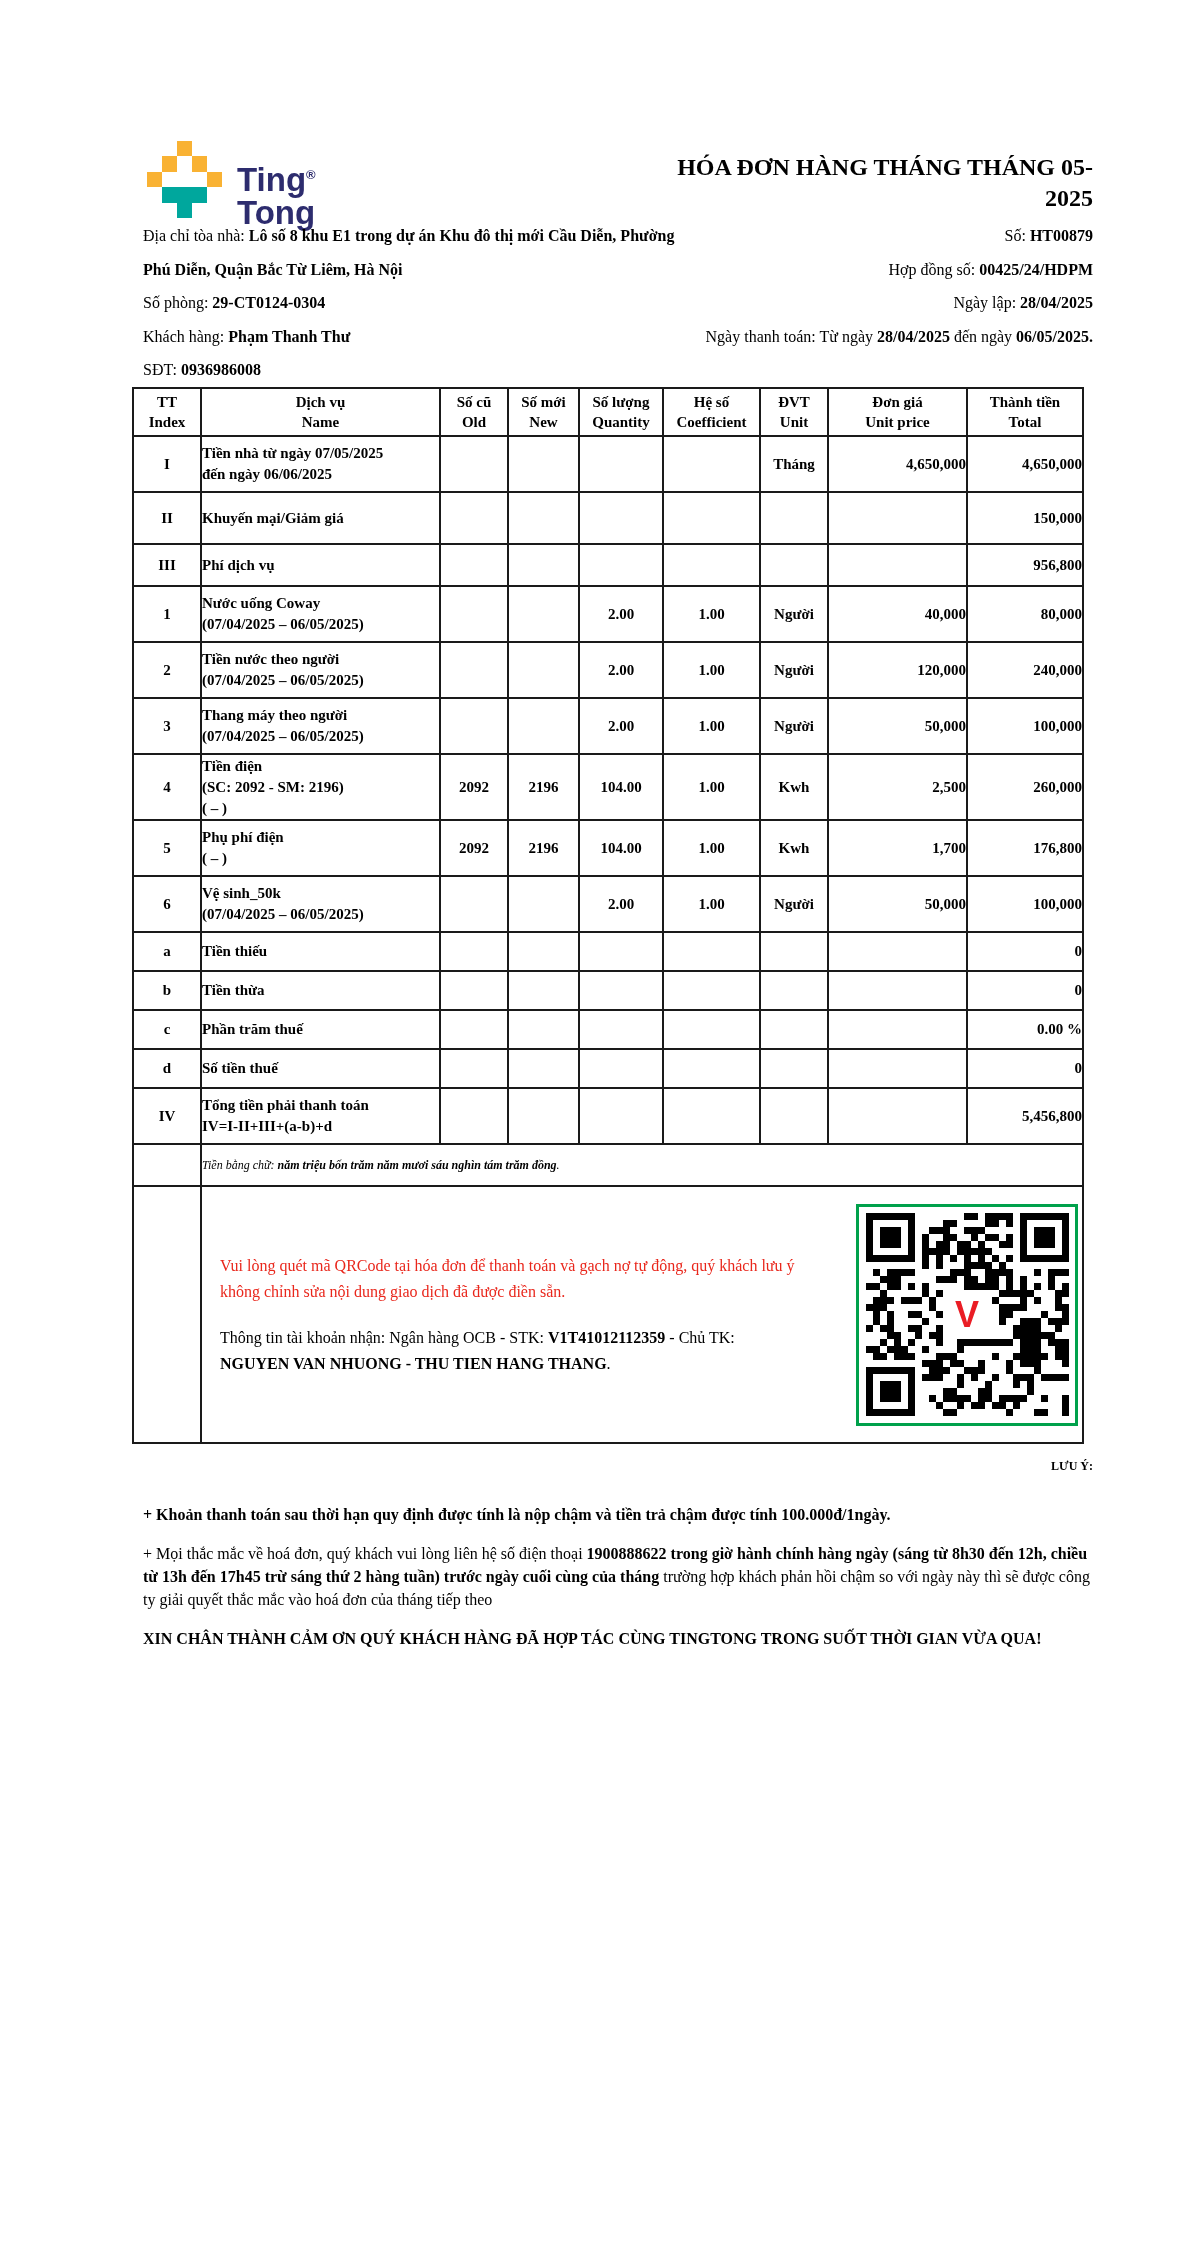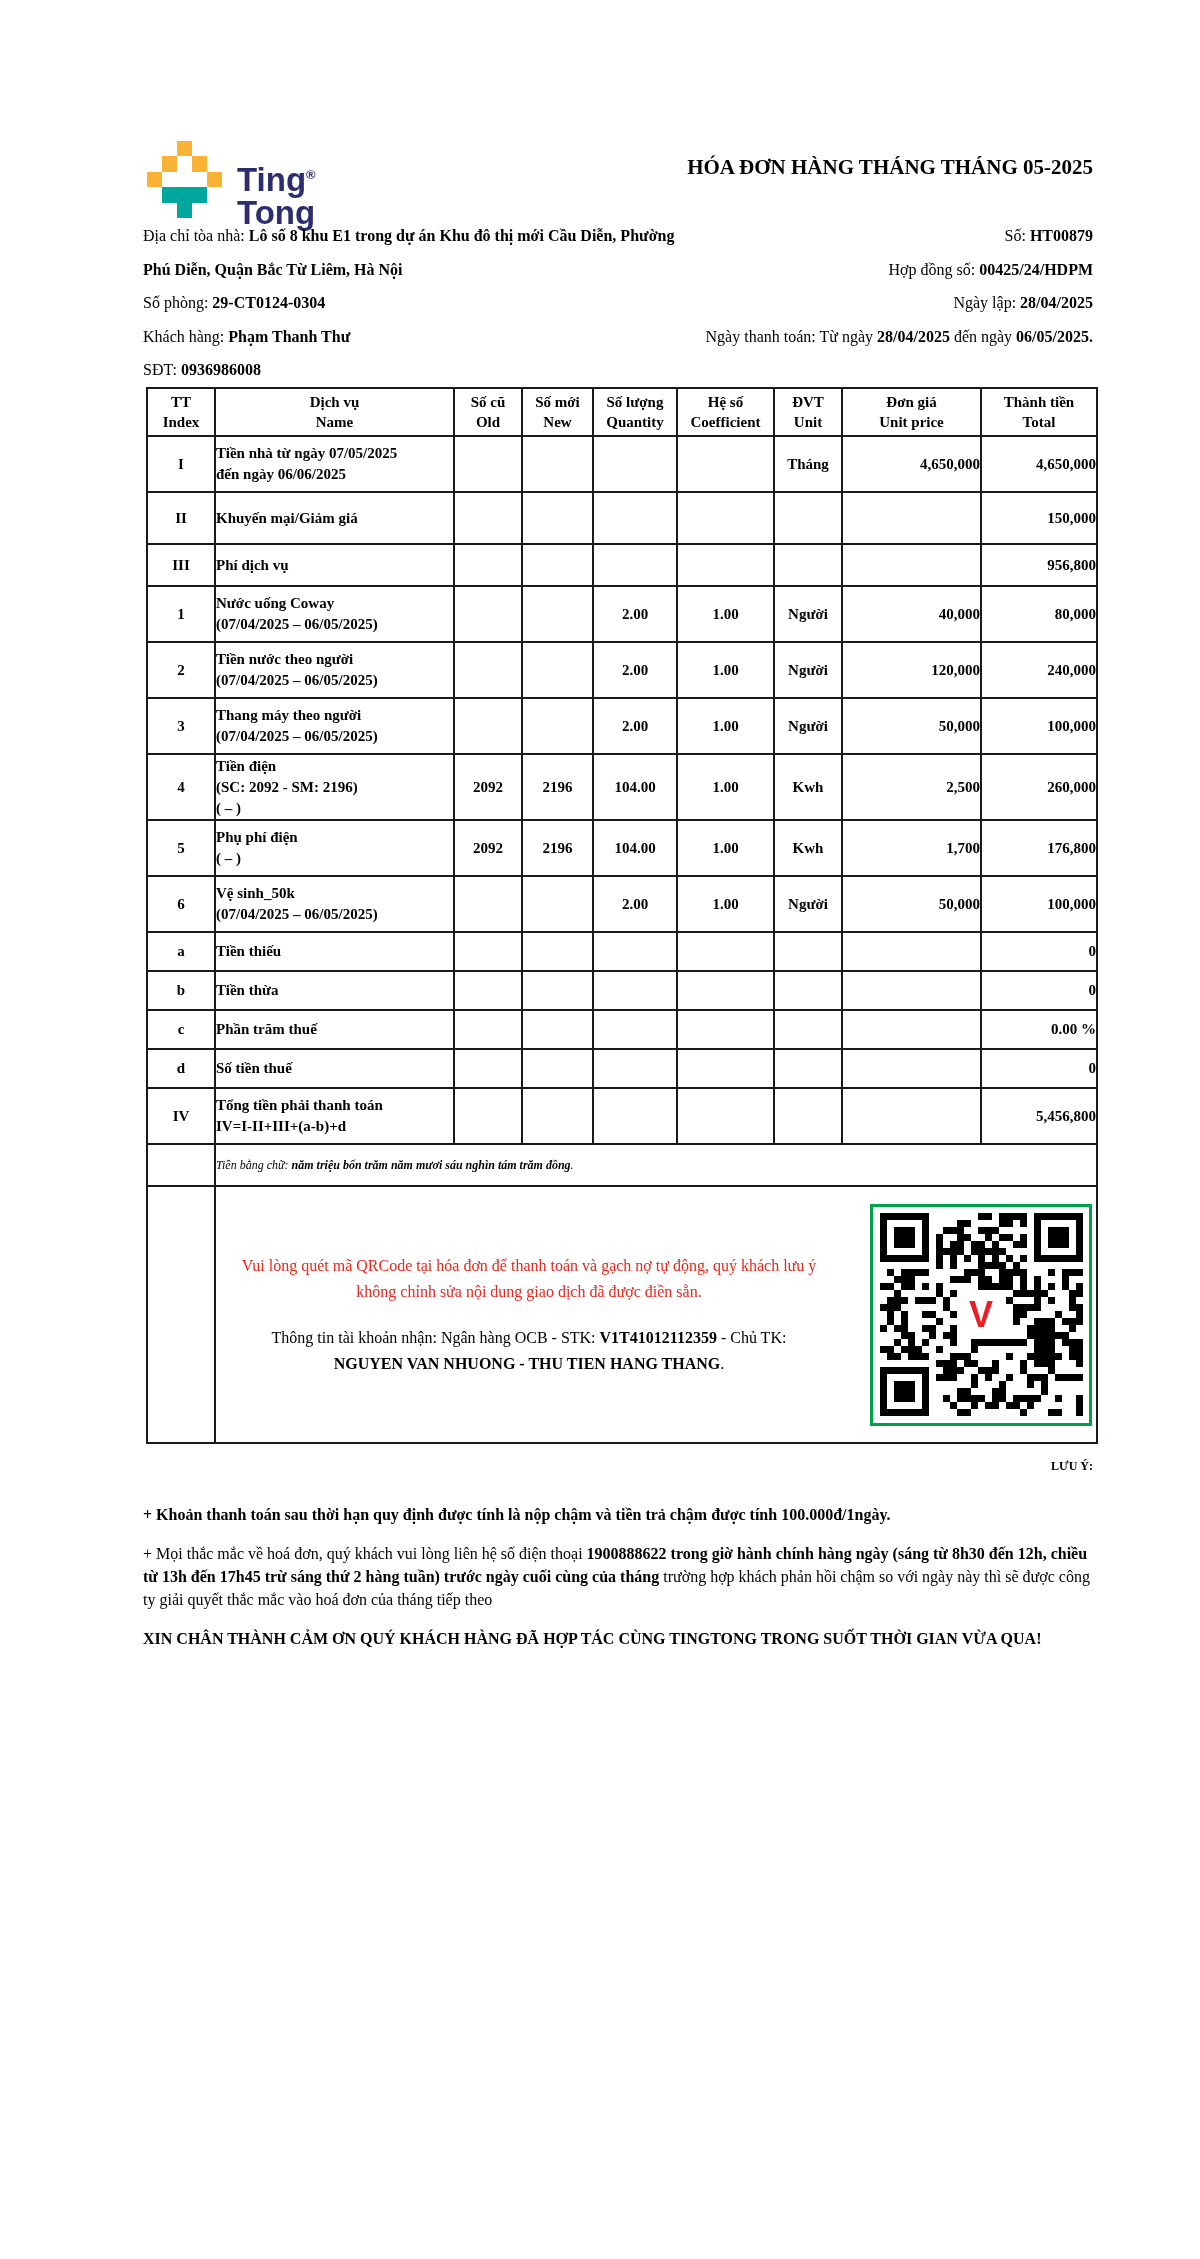--- a/index.html
+++ b/index.html
@@ -15,38 +15,38 @@
   .logo-icon i{display:block;}
   .logo-icon i.y{background:var(--yellow,#f9b233);}
   .logo-icon i.t{background:var(--teal,#00a79d);}
   .logo-text{position:absolute;left:237px;top:158px;margin:0;
              font-family:"Liberation Sans","DejaVu Sans",sans-serif;
              font-weight:bold;color:var(--navy,#2d2c6e);font-size:33px;line-height:33px;}
   .logo-text sup{font-size:13px;}
 
   
   .title{position:absolute;top:152px;right:107px;width:440px;margin:0;
-         text-align:right;font-size:21px;line-height:31px;font-weight:bold;}
+         text-align:right;font-size:24px;line-height:31px;font-weight:bold;}
   .info{position:absolute;top:219px;left:143px;width:950px;display:flex;
         justify-content:space-between;font-size:16px;line-height:33.5px;}
   .info-left{width:545px;}
   .info-right{flex:1;text-align:right;}
 
   
-  .inv-table{position:absolute;top:387px;left:146px;width:950px;border-collapse:collapse;
+  .inv-table{position:absolute;top:387px;left:132px;width:950px;border-collapse:collapse;
              table-layout:fixed;font-size:15px;font-weight:bold;}
   .inv-table th,.inv-table td{border:2px solid #1a1a1a;padding:0;vertical-align:middle;}
   .inv-table th{height:46px;line-height:20px;text-align:center;}
   .c-idx{text-align:center;}
   .c-name{text-align:left;padding:4px 6px;line-height:21px;}
   .c-ctr{text-align:center;}
   .c-num{text-align:right;padding-right:7px;}
   .words-cell{font-weight:normal;font-size:12px;padding:6px 10px;height:40px;}
   .qr-cell{height:255px;padding:4px 6px;font-weight:normal;}
-  .qr-flex{display:flex;align-items:center;justify-content:space-between;height:100%;text-align:center;}
+  .qr-flex{display:flex;align-items:center;justify-content:space-between;height:100%;}
   .qr-texts{width:590px;padding-left:18px;font-size:16px;line-height:26px;}
   .qr-texts p{margin:0;}
   .qr-texts p.gap{margin-top:20px;}
   .qr-box{position:relative;width:216px;height:216px;border:3px solid var(--green,#00a14b);
           background:#fff;display:flex;align-items:center;justify-content:center;margin-right:4px;}
   .v-logo{position:absolute;width:46px;height:46px;background:#fff;border-radius:6px;
           display:flex;align-items:center;justify-content:center;}
   .v-glyph{color:var(--vred,#ea1d25);font-family:"Liberation Sans","DejaVu Sans",sans-serif;
            font-weight:bold;font-size:36px;line-height:1;}
 

